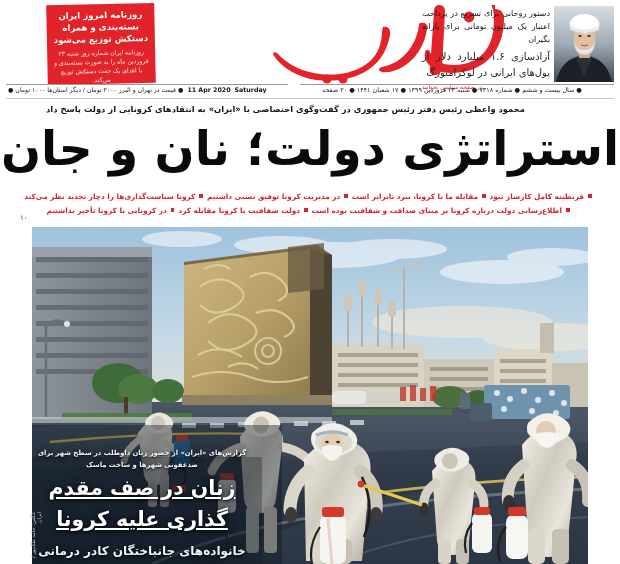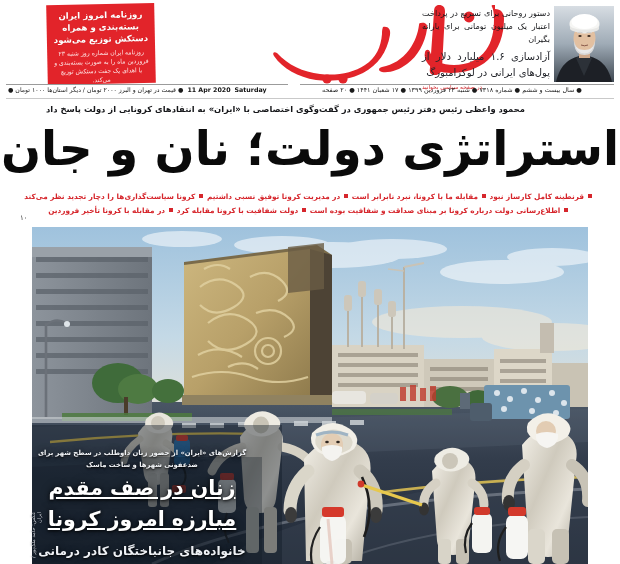--- a/index.html
+++ b/index.html
@@ -393,21 +393,21 @@
 
   <div class="kicker">محمود واعظی رئیس دفتر رئیس جمهوری در گفت‌وگوی اختصاصی با «ایران» به انتقادهای کرونایی از دولت پاسخ داد</div>
 
   <div class="headline">استراتژی دولت؛ نان و جان</div>
 
   <div class="bullets">
     <div class="bullet-row">
       <span class="sq"></span><span>قرنطینه کامل کارساز نبود</span><span class="sq"></span><span>مقابله ما با کرونا، نبرد نابرابر است</span><span class="sq"></span><span>در مدیریت کرونا توفیق نسبی داشتیم</span><span class="sq"></span><span>کرونا سیاست‌گذاری‌ها را دچار تجدید نظر می‌کند</span>
     </div>
     <div class="bullet-row">
-      <span class="sq"></span><span>اطلاع‌رسانی دولت درباره کرونا بر مبنای صداقت و شفافیت بوده است</span><span class="sq"></span><span>دولت شفافیت با کرونا مقابله کرد</span><span class="sq"></span><span>در مقابله با کرونا تأخیر فروردین</span>
+      <span class="sq"></span><span>اطلاع‌رسانی دولت درباره کرونا بر مبنای صداقت و شفافیت بوده است</span><span class="sq"></span><span>دولت شفافیت با کرونا مقابله کرد</span><span class="sq"></span><span>در کرونایی با کرونا تأخیر نداشتیم</span>
     </div>
   </div>
 
   <div class="page-marker">۱۰</div>
 
   <div class="photo">
     <svg width="556" height="337" viewBox="0 0 556 337">
       <defs>
         <linearGradient id="sky" x1="0" y1="0" x2="0" y2="1">
           <stop offset="0" stop-color="#9fc2dd"></stop>
@@ -682,20 +682,20 @@
       </g>
 
       <rect x="0" y="198" width="250" height="139" fill="#111a26" opacity="0.42"></rect>
       <rect x="0" y="230" width="230" height="107" fill="#0d1622" opacity="0.3"></rect>
     </svg>
   </div>
 
   <div class="overlay">
     <div class="ov-kicker">گزارش‌های «ایران» از حضور زنان داوطلب در سطح شهر برای ضدعفونی شهرها و ساخت ماسک</div>
     <div class="ov-title">زنان در صف مقدم</div>
-    <div class="ov-title">مبارزه امروز کرونا</div>
+    <div class="ov-title">گذاری علیه کرونا</div>
     <div class="ov-sub">خانواده‌های جانباختگان کادر درمانی از چگونگی خاکسپاری عزیزان‌شان</div>
 
   </div>
 
   <div class="ov-vert">عکس: حامد ملک‌پور / ایران</div>
 
 </div>
 
 </body></html>

